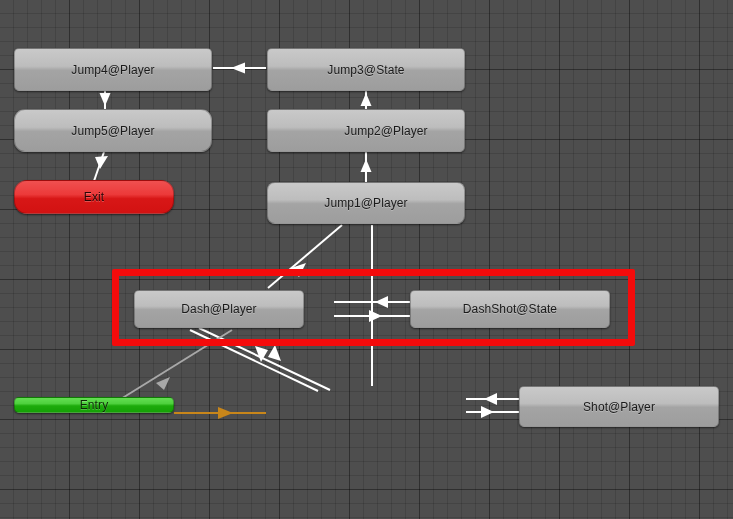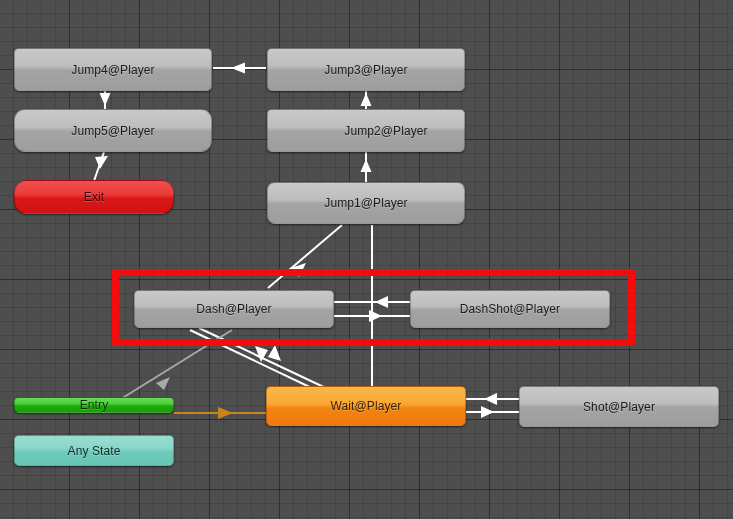--- a/index.html
+++ b/index.html
@@ -148,46 +148,40 @@
       <path d="M156,383 L170,377 L164,390 Z" fill="#a8a8a8"></path>
     </g>
   </svg>
 
   <div id="highlight-box" style="left: 112px; top: 269px; width: 523px; height: 77px; border-color: rgb(244, 11, 11);"></div>
 
   <div class="node state" id="n-jump4" style="left: 14px; top: 48px; width: 198px; height: 43px;">
       <span>Jump4@Player</span>
     </div>
   <div class="node state" id="n-jump3" style="left: 267px; top: 48px; width: 198px; height: 43px;">
-      <span>Jump3@Player</span>
+      <span>Jump3@State</span>
     </div>
   <div class="node state" id="n-jump5" style="left: 14px; top: 109px; width: 198px; height: 43px; border-radius: 11px;">
       <span>Jump5@Player</span>
     </div>
   <div class="node state" id="n-jump2" style="left: 267px; top: 109px; width: 198px; height: 43px; padding-left: 40px;">
       <span>Jump2@Player</span>
     </div>
   <div class="node exit" id="n-exit" style="left: 14px; top: 180px; width: 160px; height: 34px; border-radius: 13px;">
       <span>Exit</span>
     </div>
   <div class="node state" id="n-jump1" style="left: 267px; top: 182px; width: 198px; height: 42px; border-radius: 8px;">
       <span>Jump1@Player</span>
     </div>
-  <div class="node state" id="n-dash" style="left: 134px; top: 290px; width: 200px; height: 38px;">
+  <div class="node state" id="n-dash" style="left: 134px; top: 290px; width: 170px; height: 38px;">
       <span>Dash@Player</span>
     </div>
   <div class="node state" id="n-dashshot" style="left: 410px; top: 290px; width: 200px; height: 38px;">
-      <span>DashShot@Player</span>
+      <span>DashShot@State</span>
     </div>
   <div class="node entry" id="n-entry" style="left: 14px; top: 397px; width: 160px; height: 16px;">
       <span>Entry</span>
     </div>
-  <div class="node selectedstate" id="n-wait" style="left: 266px; top: 386px; width: 200px; height: 40px;">
-      <span>Wait@Player</span>
-    </div>
   <div class="node state" id="n-shot" style="left: 519px; top: 386px; width: 200px; height: 41px; text-align: right;">
       <span>Shot@Player</span>
-    </div>
-  <div class="node anystate" id="n-anystate" style="left: 14px; top: 435px; width: 160px; height: 31px;">
-      <span>Any State</span>
     </div>
 
 </div>
 
 </body></html>

